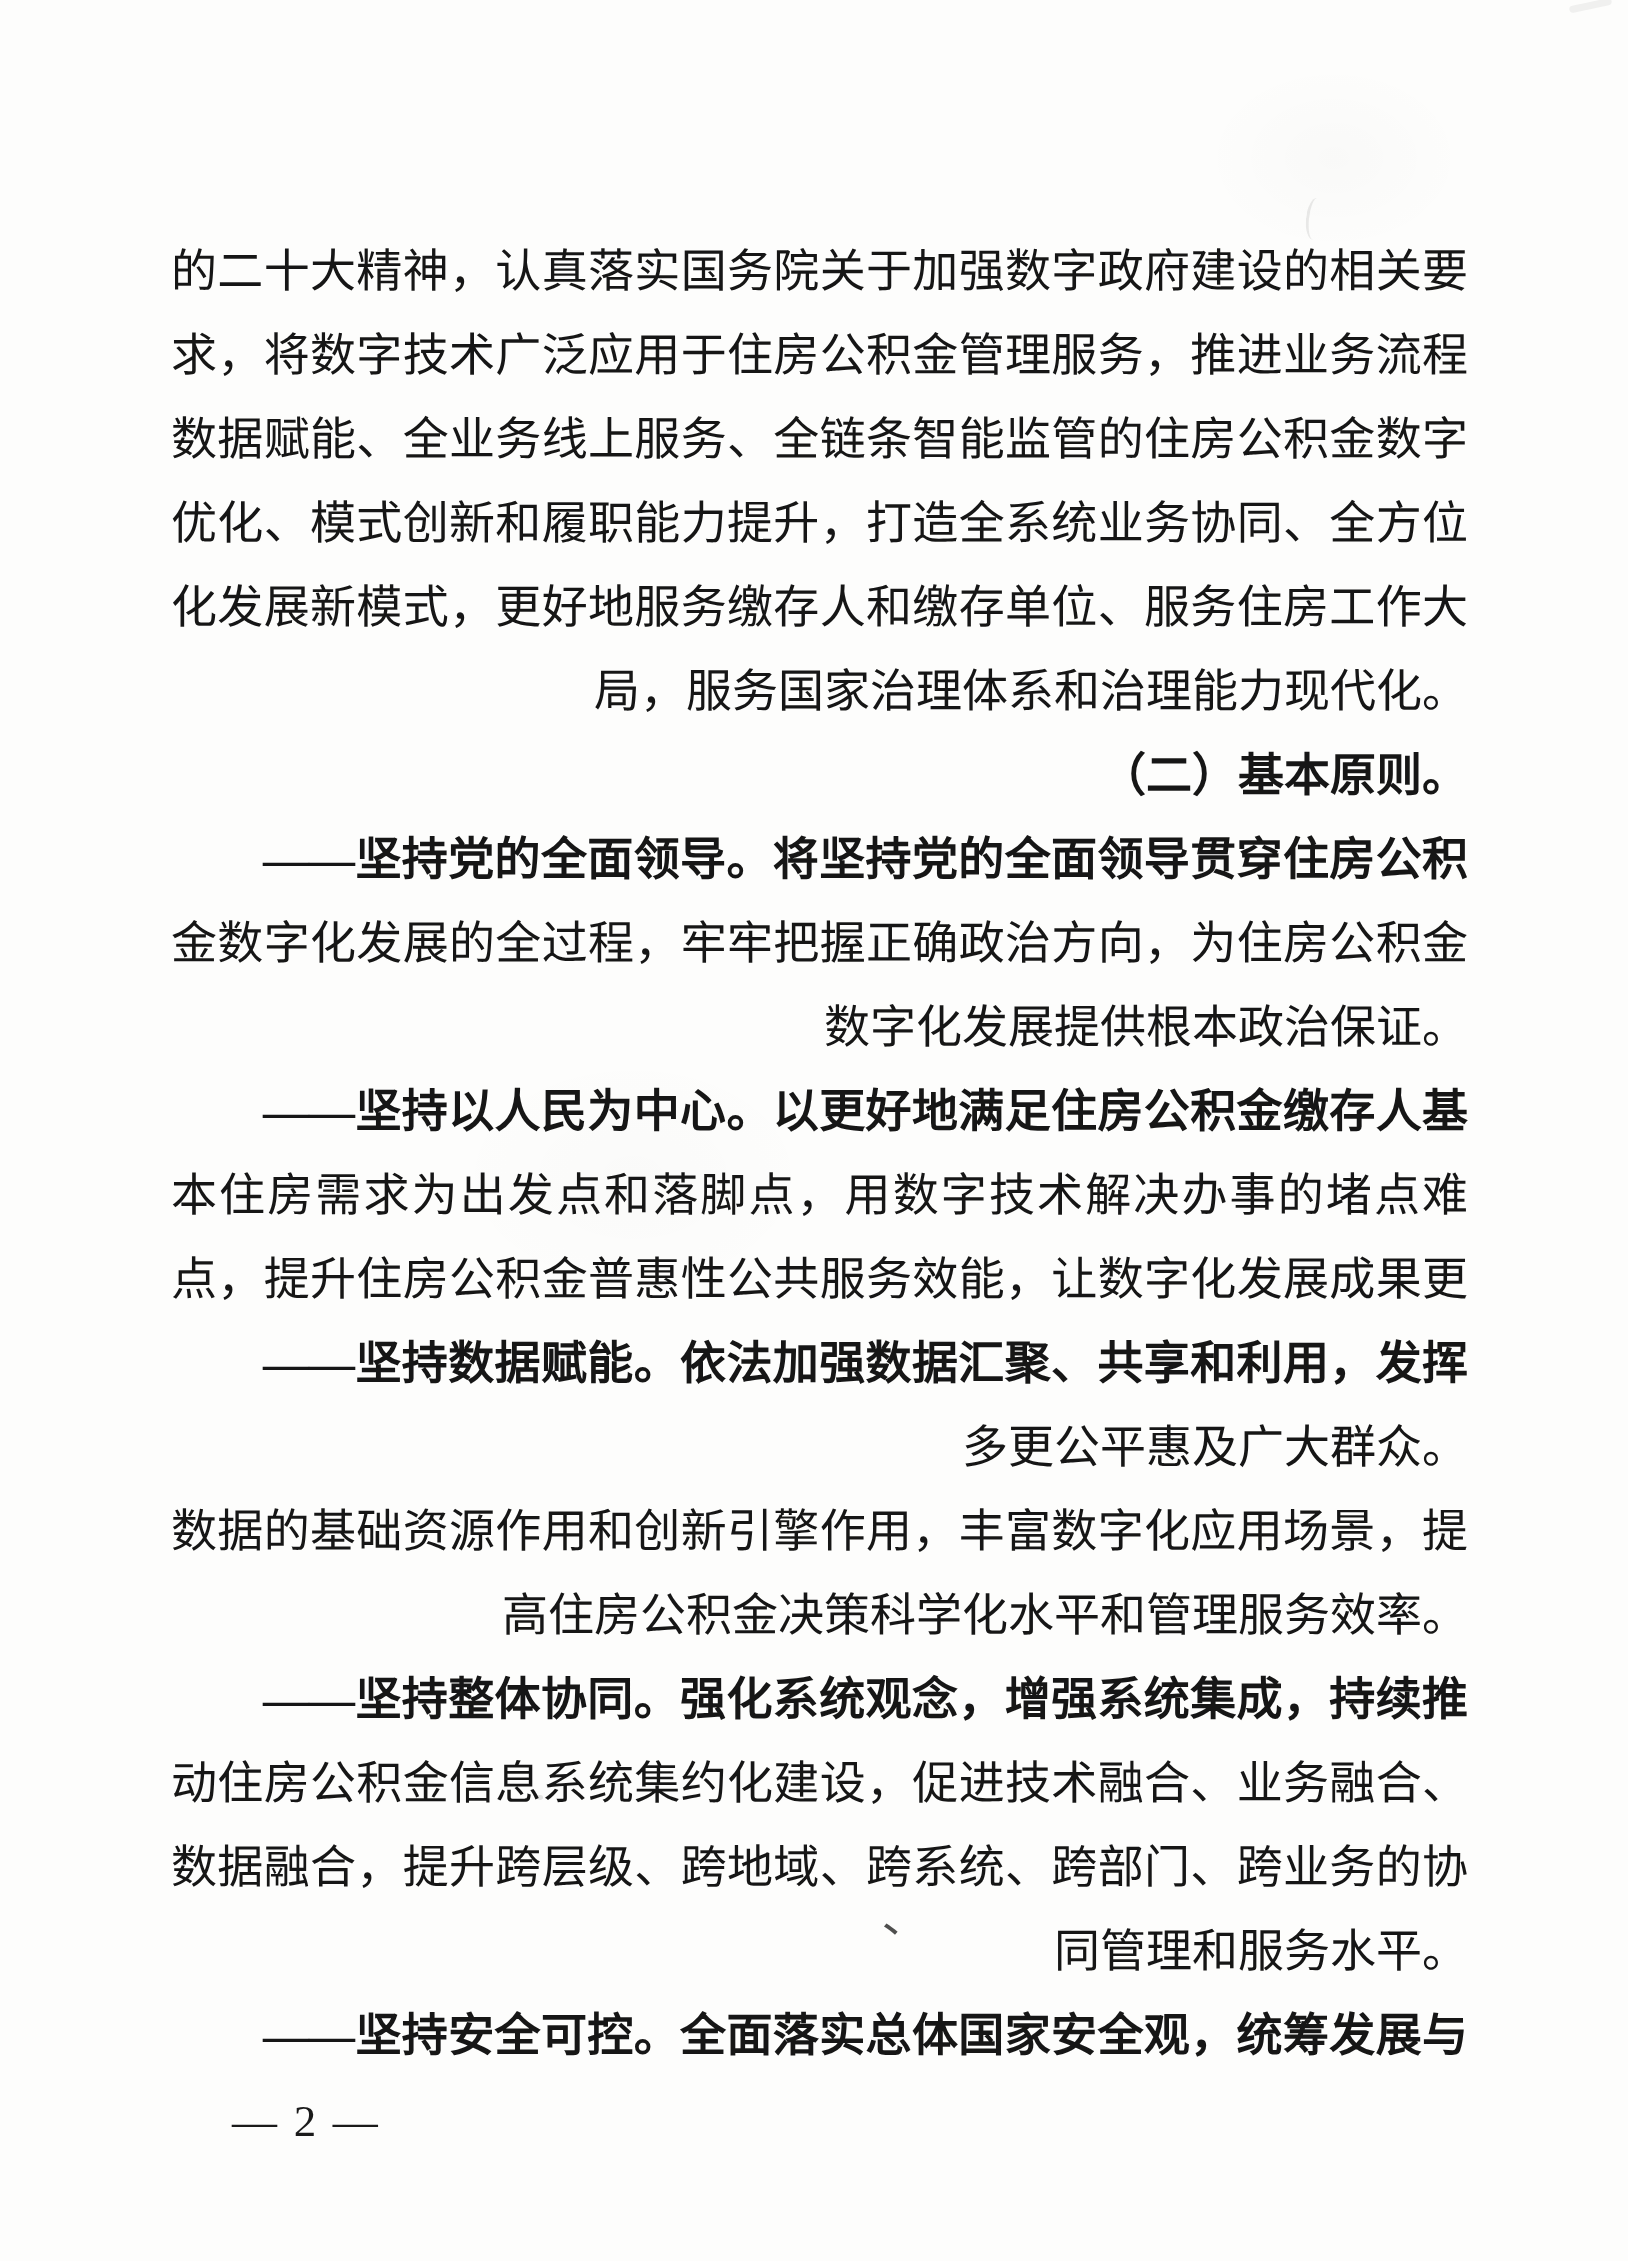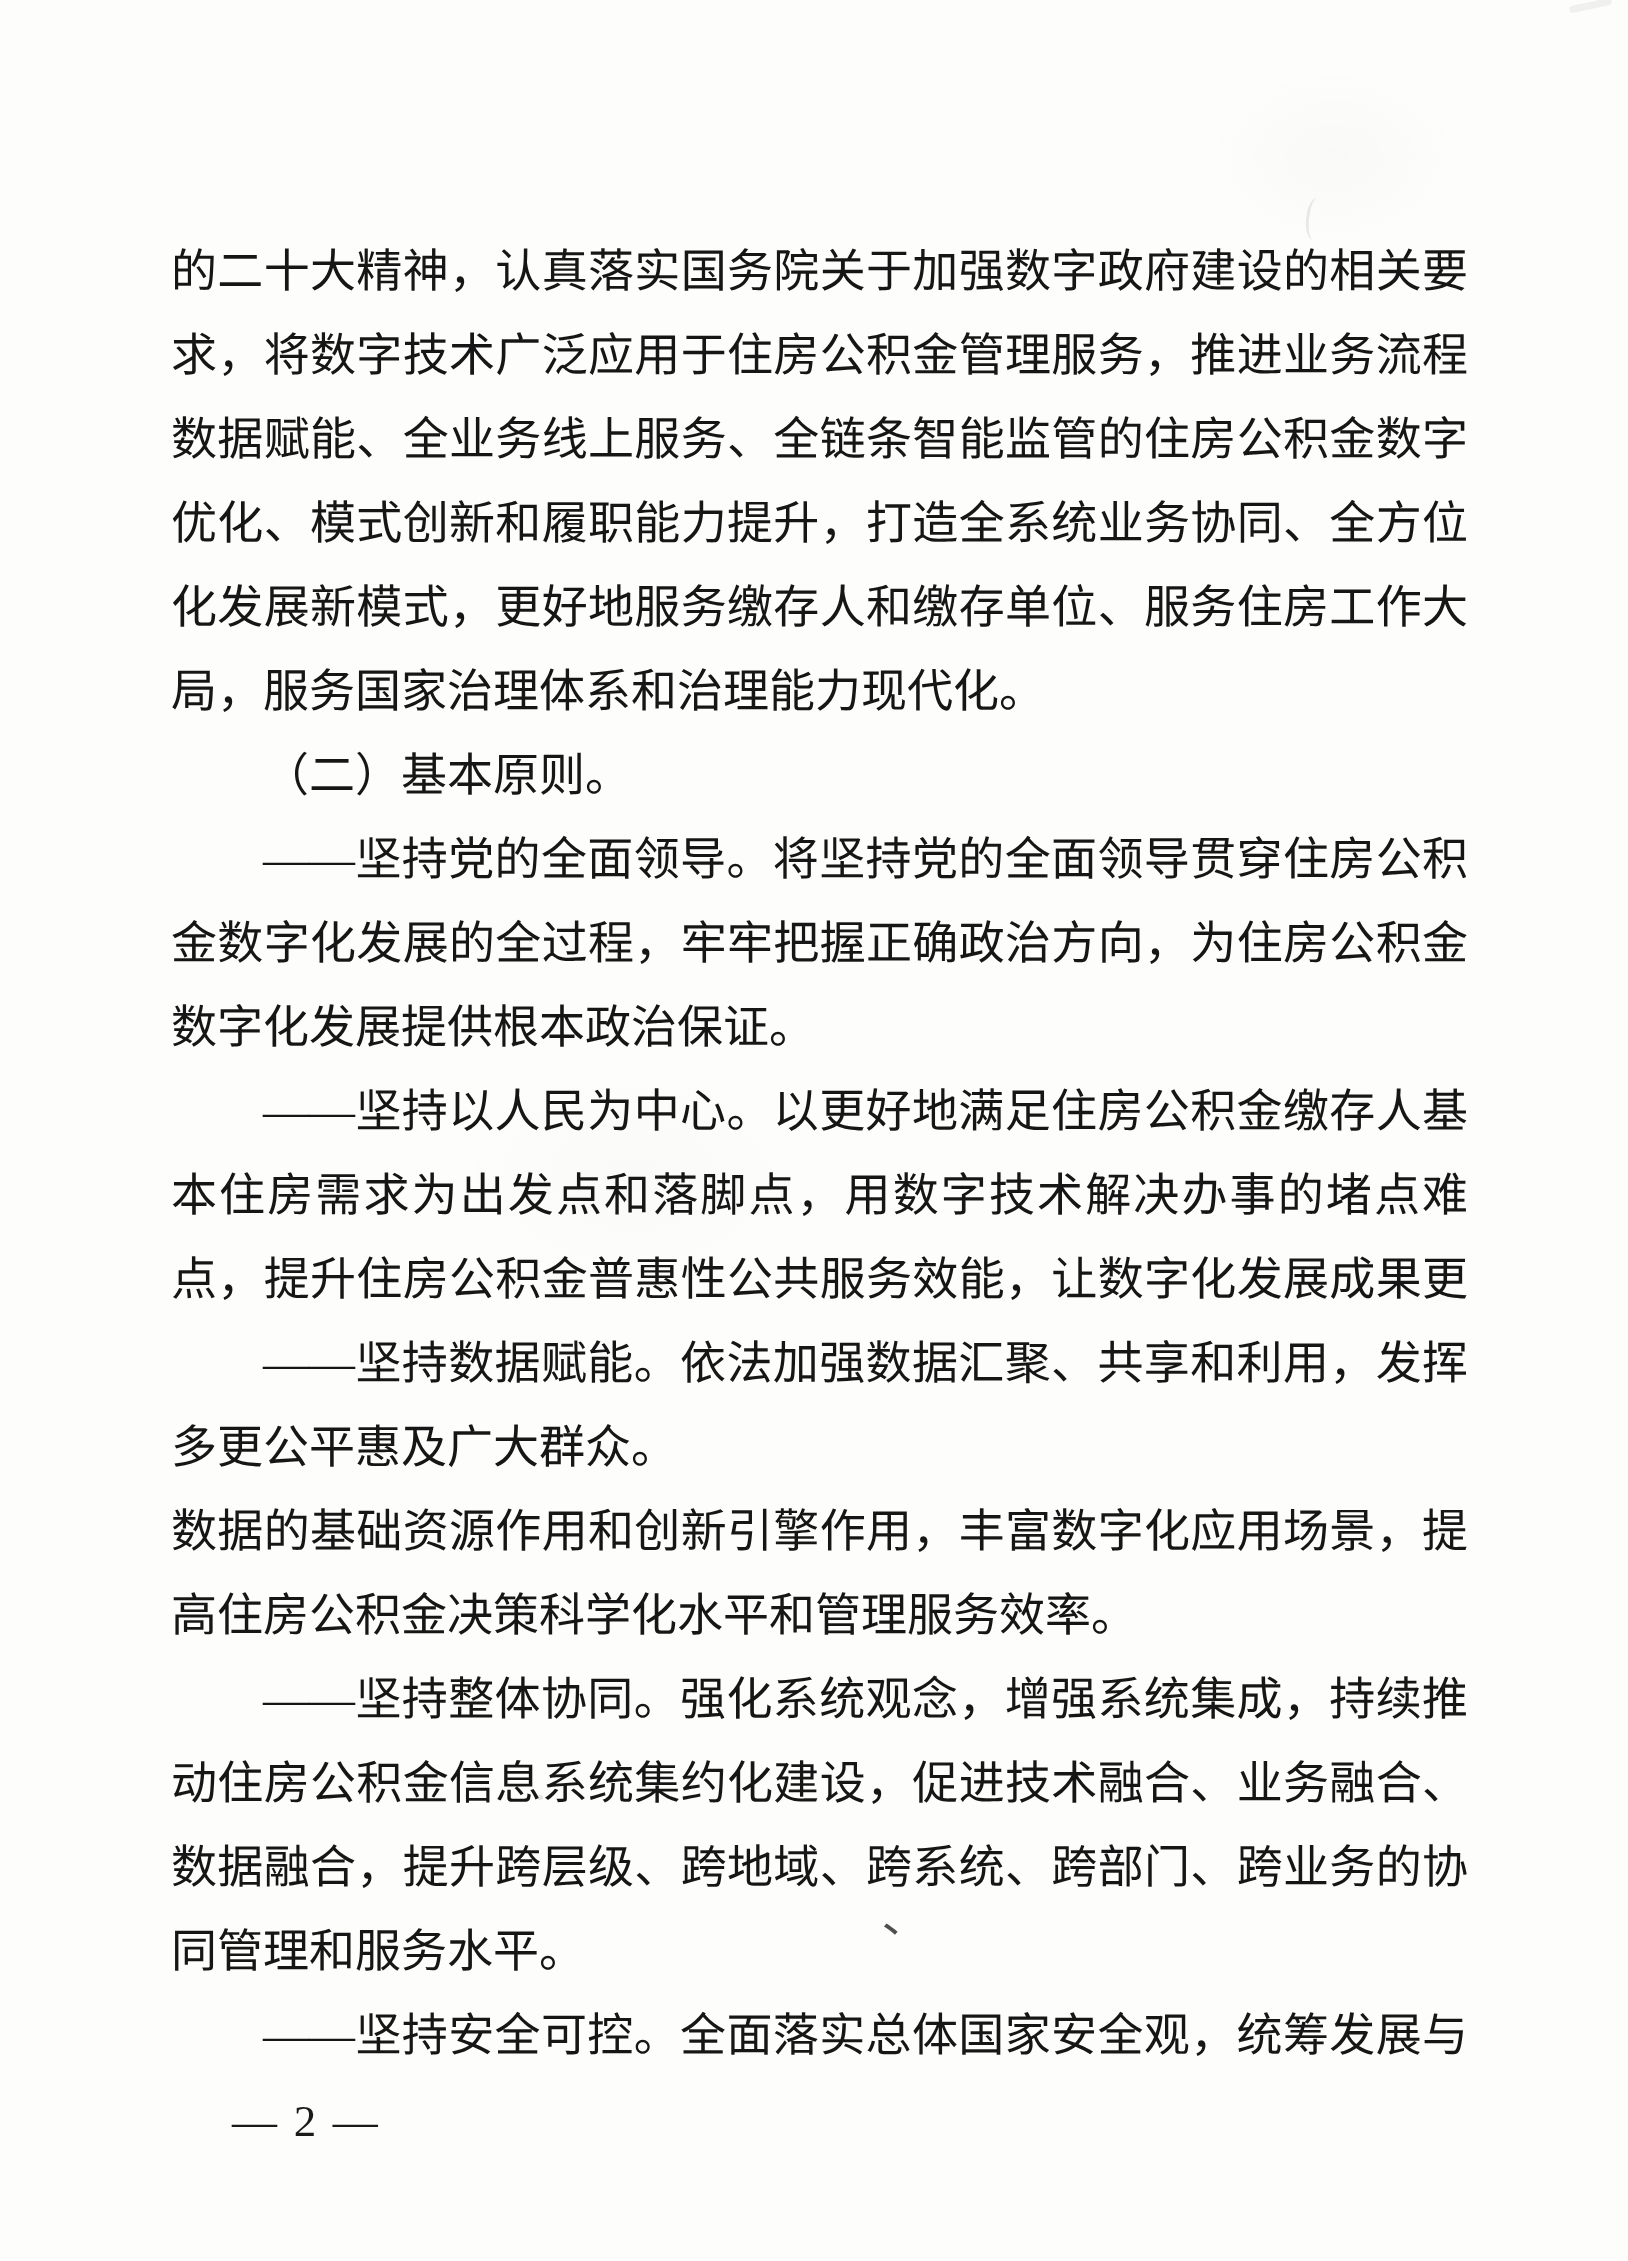--- a/index.html
+++ b/index.html
@@ -20,31 +20,31 @@
   }
   .doc-body {
     position: absolute;
     left: 171px; top: 230px;
     width: 1297px;
   }
   .line {
     font-size: 46px;
     line-height: 84px;
     height: 84px;
-    text-align: left;
+    text-align: right;
     letter-spacing: 0;
     white-space: normal;
     overflow: visible;
   }
   .line.justify {
     text-align: justify;
     text-align-last: justify;
     text-justify: inter-character;
   }
-  .line.indent { text-indent: 92px; }
+  .line.indent { text-indent: 92px; font-weight: bold; }
   .footer {
     position: absolute;
     left: 232px; top: 2094px;
     font-size: 45px;
     line-height: 54px;
     letter-spacing: 2.7px;
     color: #1a1a1a;
   }
   .stray-mark {
     position: absolute;

